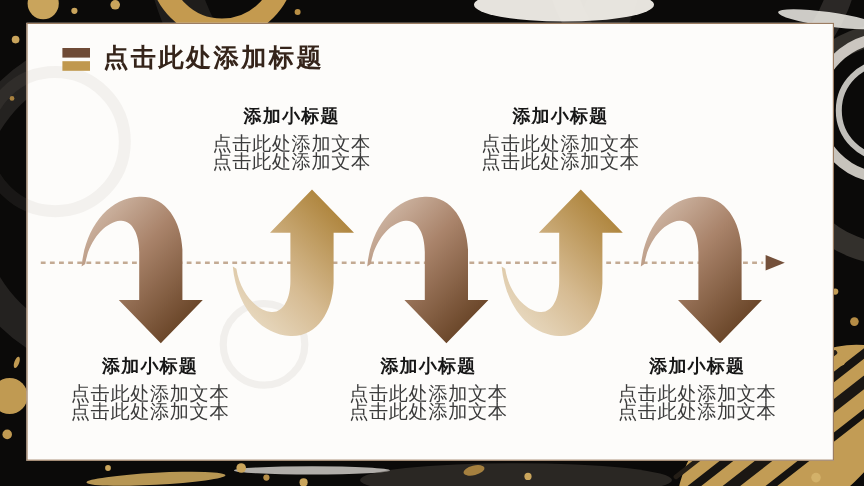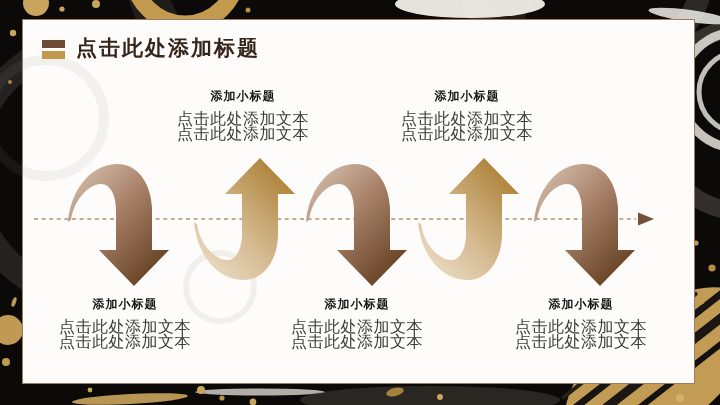--- a/index.html
+++ b/index.html
@@ -2,30 +2,30 @@
 <html><head>
 <meta charset="utf-8">
 <style>
   html,body{margin:0;padding:0;background:#0b0a09;}
   .stage{position:relative;width:720px;height:405px;overflow:hidden;
          font-family:"Liberation Sans","DejaVu Sans",sans-serif;}
   .bg-svg{position:absolute;left:0;top:0;z-index:0;}
   .card{position:absolute;left:22px;top:19px;width:673px;height:365px;
         background:#fdfcfa;border:1px solid #9c7d62;z-index:1;box-sizing:border-box;}
   .diagram-svg{position:absolute;left:0;top:0;z-index:2;pointer-events:none;}
-  .title-row{position:absolute;left:42px;top:36px;z-index:3;display:flex;align-items:flex-start;}
+  .title-row{position:absolute;left:52px;top:36px;z-index:3;display:flex;align-items:flex-start;}
   .title-icon{display:flex;flex-direction:column;margin-top:4px;margin-right:11px;}
   .title-icon .bar{width:23px;height:8px;}
   .title-icon .bar.top{background:#6f4b36;margin-bottom:3px;}
   .title-icon .bar.bottom{background:#c0984e;}
   .slide-title{font-family:"Liberation Serif","DejaVu Serif",serif;font-weight:700;
                font-size:21px;color:#35241a;letter-spacing:2px;line-height:24px;}
   .text-block{position:absolute;width:210px;text-align:center;z-index:3;}
   .text-block .heading{font-family:"Liberation Serif","DejaVu Serif",serif;font-weight:700;
-               font-size:12px;color:#161616;letter-spacing:1px;margin-bottom:6px;}
+               font-size:15px;color:#161616;letter-spacing:1px;margin-bottom:6px;}
   .text-block .line{font-size:16px;line-height:15px;color:#3b3b3b;letter-spacing:0.5px;}
   .tb-top-1{left:138px;top:88px;}
   .tb-top-2{left:362px;top:88px;}
   .tb-bot-1{left:20px;top:296px;}
   .tb-bot-2{left:252px;top:296px;}
   .tb-bot-3{left:476px;top:296px;}
 </style>
 </head>
 <body>
 

